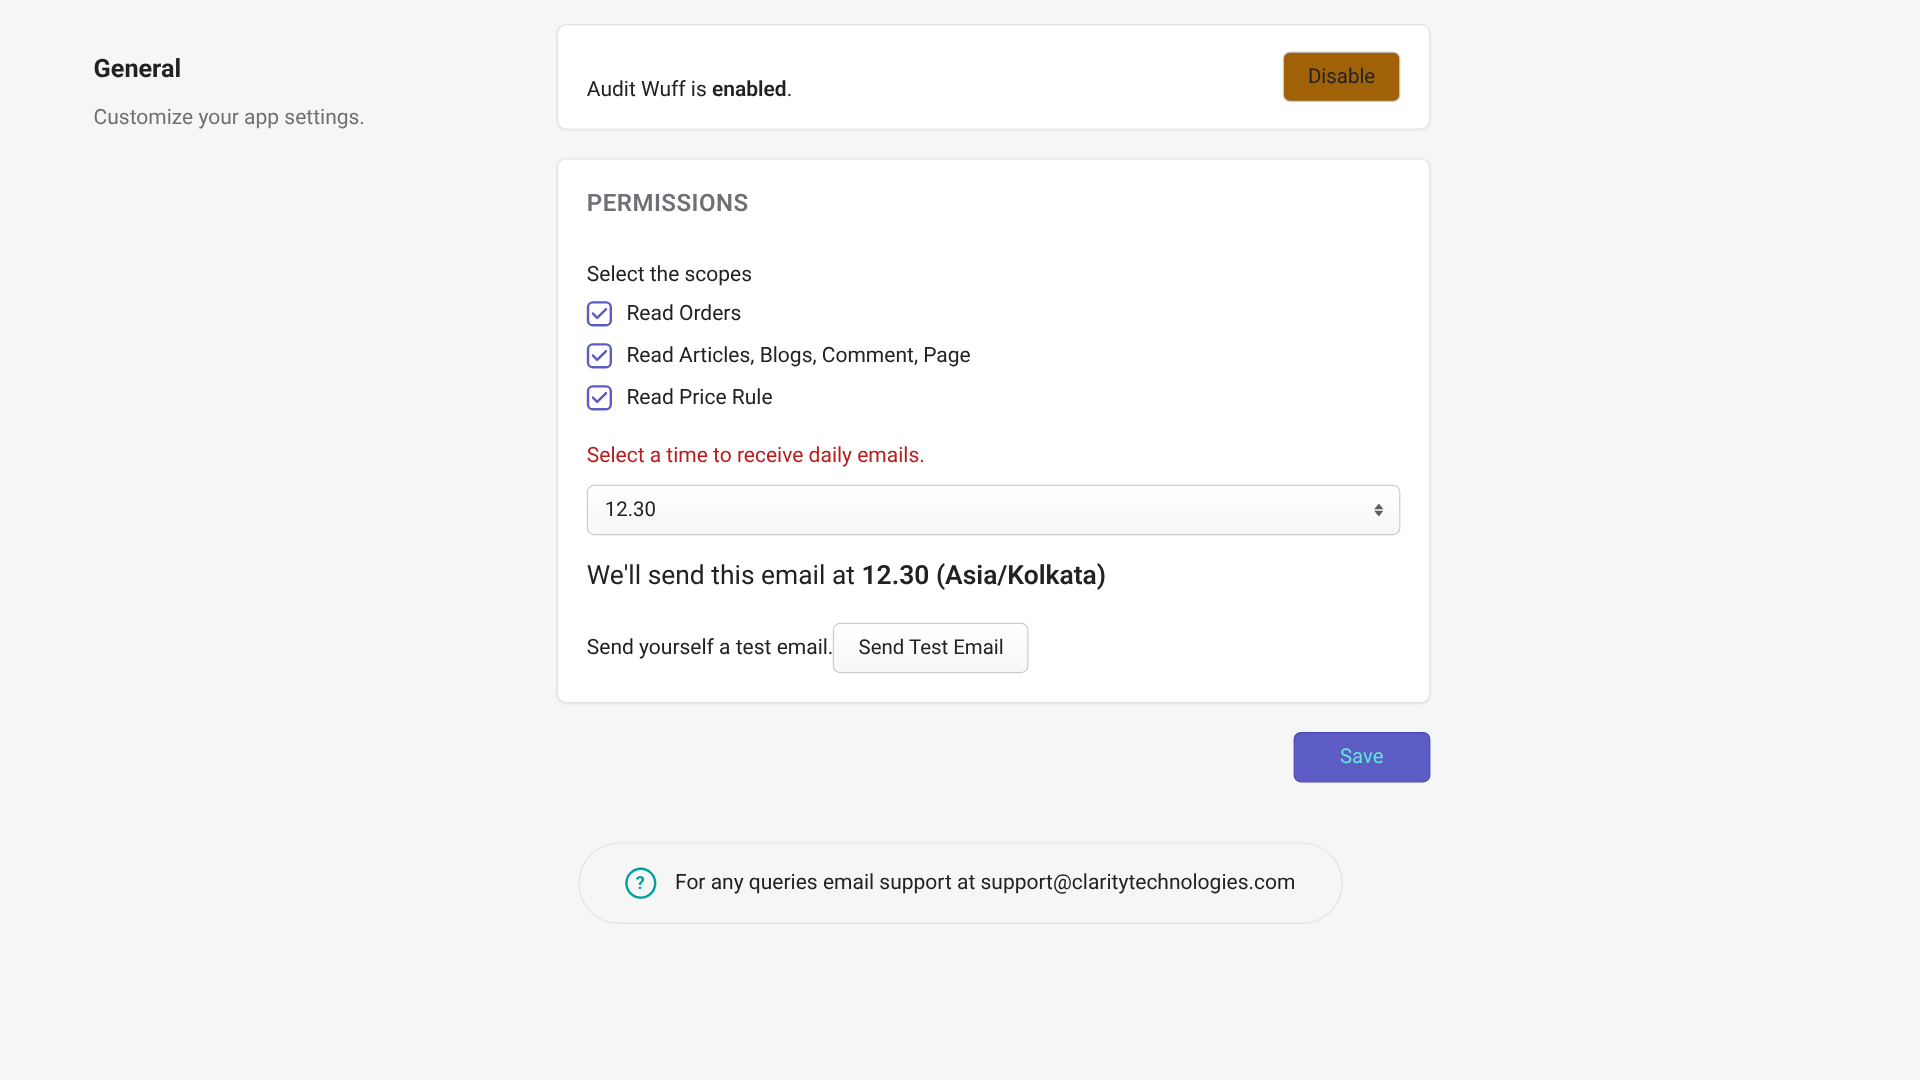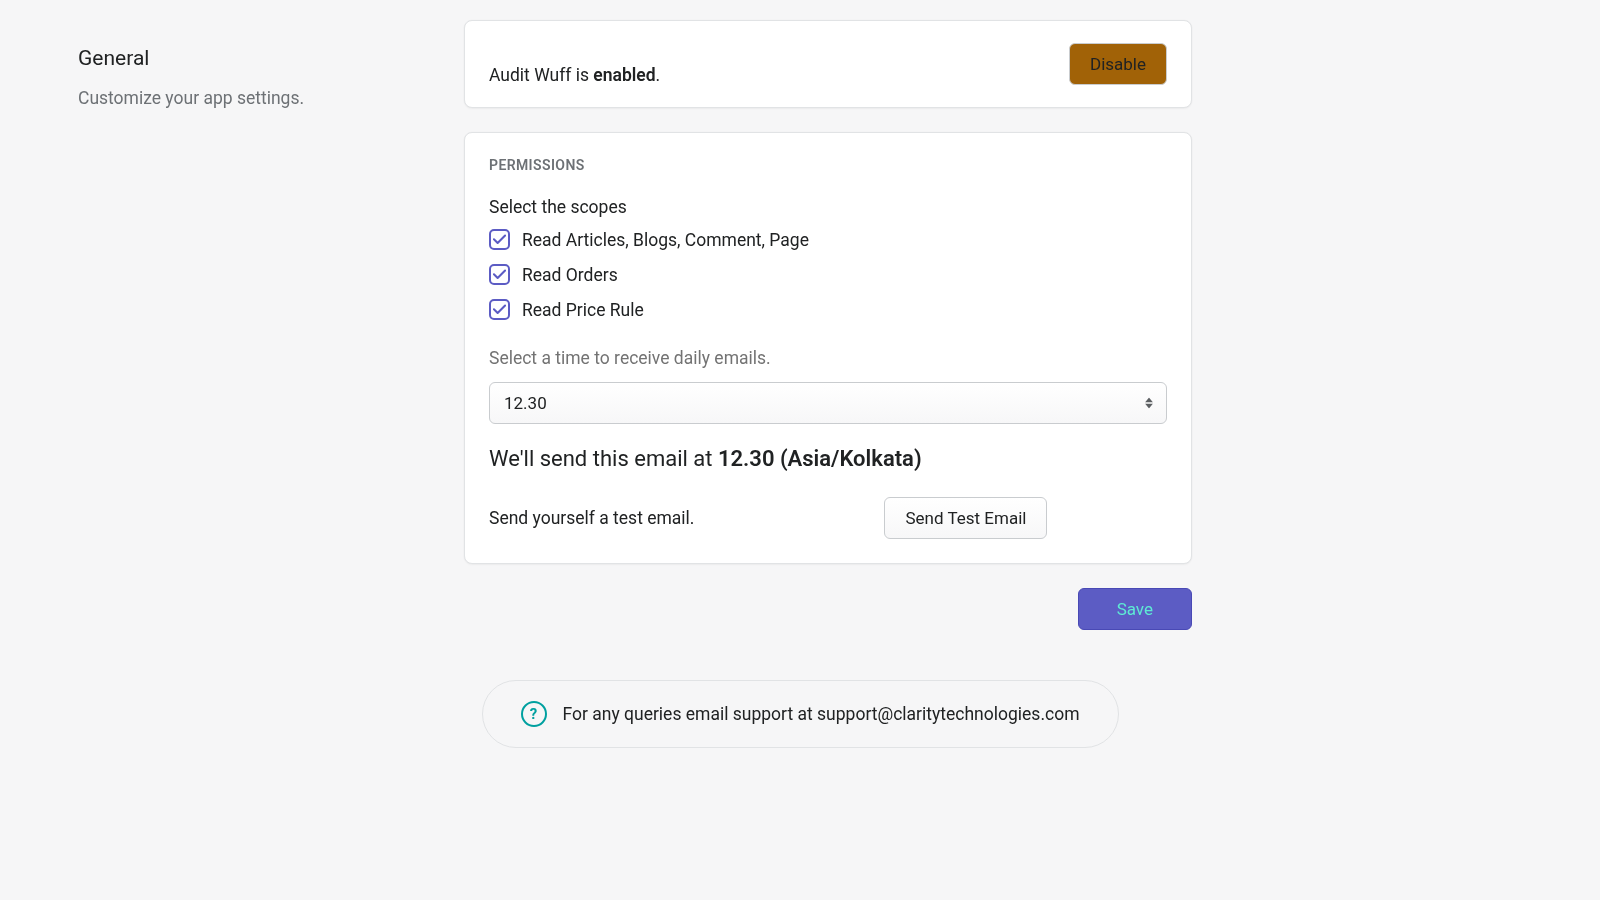--- a/index.html
+++ b/index.html
@@ -16,21 +16,21 @@
       padding: 38px 78px 0 78px;
       gap: 0;
     }
     .sidebar {
       width: 386px;
       flex-shrink: 0;
       padding-top: 8px;
     }
     .page-title {
       font-size: 21px;
-      font-weight: 400;
+      font-weight: 700;
       color: #202223;
       margin-bottom: 16px;
     }
     .page-subtitle {
       font-size: 17.5px;
       color: #6d7175;
       line-height: 1.4;
     }
     .main {
       flex: 1;
@@ -64,25 +64,25 @@
       padding: 10px 20px;
       font-size: 17px;
       color: #202223;
       cursor: pointer;
       font-family: inherit;
     }
     .perm-card {
       padding: 24px;
     }
     .section-heading {
-      font-size: 14px;
+      font-size: 20px;
       font-weight: 600;
       letter-spacing: 0.4px;
       color: #6d7175;
-      margin-bottom: 24px;
+      margin-bottom: 38px;
     }
     .scope-label {
       font-size: 17.5px;
       color: #202223;
       margin-bottom: 12px;
     }
     .checkbox-row {
       display: flex;
       align-items: center;
       gap: 12px;
@@ -102,21 +102,21 @@
     .checkbox svg {
       width: 13px;
       height: 11px;
     }
     .checkbox-text {
       font-size: 17.5px;
       color: #202223;
     }
     .field-label {
       font-size: 17.5px;
-      color: #737373;
+      color: #b91c1c;
       margin-top: 28px;
       margin-bottom: 14px;
     }
     .select-wrap {
       position: relative;
       width: 100%;
     }
     .select {
       width: 100%;
       border: 1px solid #c9cccf;
@@ -151,21 +151,20 @@
       align-items: center;
       justify-content: space-between;
       margin-top: 26px;
     }
     .test-row .btn {
       background: linear-gradient(#ffffff, #f7f7f8);
     }
     .test-row-wrap {
       display: flex;
       align-items: center;
-      gap: 190px;
     }
     .actions {
       display: flex;
       justify-content: flex-end;
       margin-top: 0;
     }
     .btn-primary {
       background: #5c5cc4;
       border: 1px solid #4949b5;
       color: #5eead4;
@@ -230,29 +229,29 @@
     <div class="card perm-card">
       <div class="section-heading">PERMISSIONS</div>
       <div class="scope-label">Select the scopes</div>
 
       <div class="checkbox-row">
         <span class="checkbox">
           <svg viewBox="0 0 14 11" fill="none">
               <path d="M1 5.2L5 9.2L13 1.2" stroke="#5c5cc4" stroke-width="2.2" stroke-linecap="round" stroke-linejoin="round"></path>
             </svg>
         </span>
-        <span class="checkbox-text">Read Articles, Blogs, Comment, Page</span>
+        <span class="checkbox-text">Read Orders</span>
       </div>
       <div class="checkbox-row">
         <span class="checkbox">
           <svg viewBox="0 0 14 11" fill="none">
               <path d="M1 5.2L5 9.2L13 1.2" stroke="#5c5cc4" stroke-width="2.2" stroke-linecap="round" stroke-linejoin="round"></path>
             </svg>
         </span>
-        <span class="checkbox-text">Read Orders</span>
+        <span class="checkbox-text">Read Articles, Blogs, Comment, Page</span>
       </div>
       <div class="checkbox-row">
         <span class="checkbox">
           <svg viewBox="0 0 14 11" fill="none">
               <path d="M1 5.2L5 9.2L13 1.2" stroke="#5c5cc4" stroke-width="2.2" stroke-linecap="round" stroke-linejoin="round"></path>
             </svg>
         </span>
         <span class="checkbox-text">Read Price Rule</span>
       </div>
 

